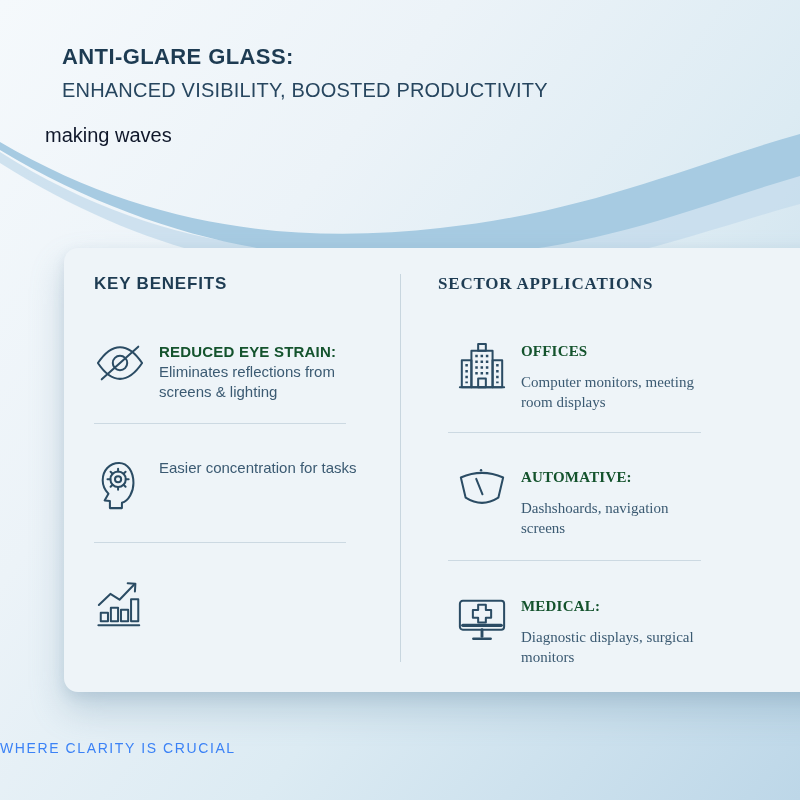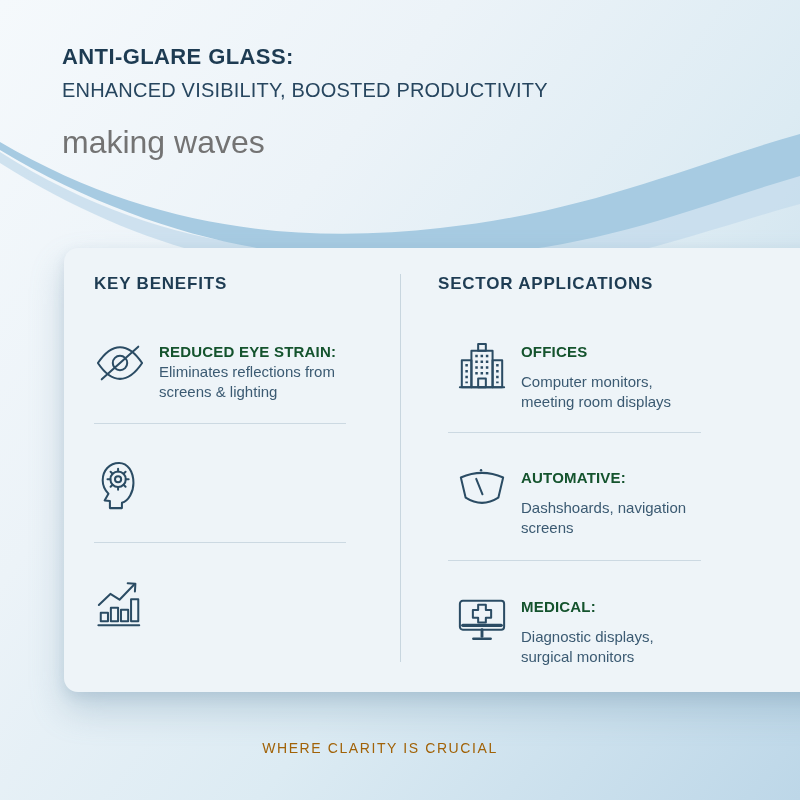--- a/index.html
+++ b/index.html
@@ -5,47 +5,47 @@
   html,body{margin:0;padding:0;}
   body{
     width:800px;height:800px;position:relative;overflow:hidden;
     font-family:"Liberation Sans",sans-serif;
     background:linear-gradient(128deg,#f5f9fc 0%,#ecf3f8 32%,#dcebf3 62%,#bdd7e8 100%);
   }
   .wave-svg{position:absolute;top:0;left:0;pointer-events:none;}
   .header{position:absolute;left:62px;top:44px;}
   .title{font-size:22px;font-weight:bold;color:#1d3b52;letter-spacing:.4px;margin:0 0 9px 0;}
   .subtitle{font-size:20px;font-weight:normal;color:#27465f;letter-spacing:.2px;margin:0;}
-  .tagline{position:absolute;left:62px;top:124px;font-size:32px;color:#737373;}
+  .tagline{position:absolute;left:45px;top:124px;font-size:20px;color:#0f172a;}
   .card{
     position:absolute;left:64px;top:248px;width:790px;height:444px;
     background:#eef4f8;border-radius:14px;
     box-shadow:0 18px 34px rgba(110,145,170,.32),0 5px 12px rgba(110,145,170,.18);
     display:flex;
   }
   .v-divider{position:absolute;left:336px;top:26px;height:388px;width:1px;background:#c8d6df;}
   .col{width:336px;box-sizing:border-box;padding:26px 24px 0 30px;}
-  .col.right{padding-left:38px;padding-right:31px;}
+  .col.right{padding-left:38px;padding-right:31px;font-family:Liberation Serif, serif;}
   .col-heading{font-size:17px;font-weight:bold;color:#1e3c53;letter-spacing:.8px;height:20px;}
   .row1{padding-top:47px;}
   .row2{padding-top:34px;}
   .row3{padding-top:35px;}
   .h-divider{height:1px;background:#ccd9e2;margin-top:20px;}
   .h-divider.d2{margin-top:22px;}
   .right .h-divider{margin-left:10px;margin-right:4px;}
   .left .h-divider{margin-right:30px;}
   .item{display:flex;gap:13px;min-height:62px;}
   .right .item{padding-left:18px;}
   .item-icon{flex:0 0 52px;width:52px;display:flex;justify-content:center;align-items:flex-start;}
   .item-title{font-size:15px;font-weight:bold;color:#14532d;letter-spacing:.2px;line-height:21px;}
   .item-desc{font-size:15px;color:#3b5a72;line-height:20px;}
   .left .item-desc{max-width:212px;}
   .right .item-desc{max-width:185px;margin-top:10px;}
-  .footer{position:absolute;bottom:44px;left:0;width:760px;text-align:center;
-    font-size:14px;color:#a16207;letter-spacing:1.6px;}
+  .footer{position:absolute;bottom:44px;left:0;width:760px;
+    font-size:14px;color:#3b82f6;letter-spacing:1.6px;}
   .icon-svg{stroke:#2b4c64;fill:none;stroke-width:2.1;stroke-linecap:round;stroke-linejoin:round;}
   .icon-fill{fill:#2b4c64;stroke:none;}
 </style>
 </head>
 <body>
 
 <svg class="wave-svg" width="800" height="340" viewBox="0 0 800 340" preserveAspectRatio="none">
   <path d="M0,152 C150,248 300,262 440,246 C600,228 700,190 800,162 L800,204 C690,234 590,278 440,274 C300,286 150,258 0,163 Z" fill="#c6dcec" opacity="0.8"></path>
   <path d="M0,142 C150,230 300,244 440,228 C590,212 690,165 800,134 L800,176 C690,208 590,254 440,256 C300,268 150,240 0,150 Z" fill="#a7cbe2"></path>
 </svg>
@@ -83,20 +83,21 @@
       <div class="item">
         <div class="item-icon">
           <svg class="icon-svg" width="50" height="56" viewBox="0 0 52 56">
             <path d="M40 25 C40 13 34 4 25 4 C15 4 8 12 8 22 C8 28 11 33 14 36 L10 43 L15.5 43.5 L15.5 51 L28 51 L28 45.5 C35 43.5 40 34 40 25"></path>
             <circle cx="24" cy="21" r="8"></circle>
             <circle cx="24" cy="21" r="3.2"></circle>
             <path d="M32 21 L35 21 M29.7 26.7 L31.8 28.8 M24 29 L24 32 M18.3 26.7 L16.2 28.8 M16 21 L13 21 M18.3 15.3 L16.2 13.2 M24 13 L24 10 M29.7 15.3 L31.8 13.2"></path>
           </svg>
         </div>
         <div>
+          <div class="item-desc">Easier concentration for tasks</div>
         </div>
       </div>
       <div class="h-divider d2"></div>
     </div>
 
     <div class="row3">
       <div class="item">
         <div class="item-icon">
           <svg class="icon-svg" width="50" height="52" viewBox="0 0 52 52">
             <rect x="6" y="35" width="7.5" height="9"></rect>

